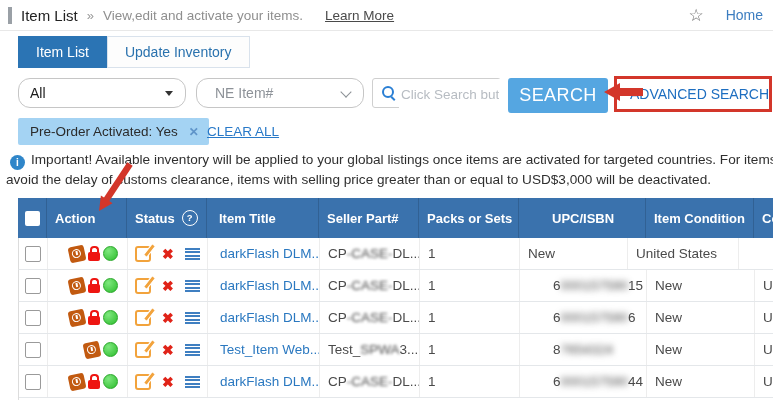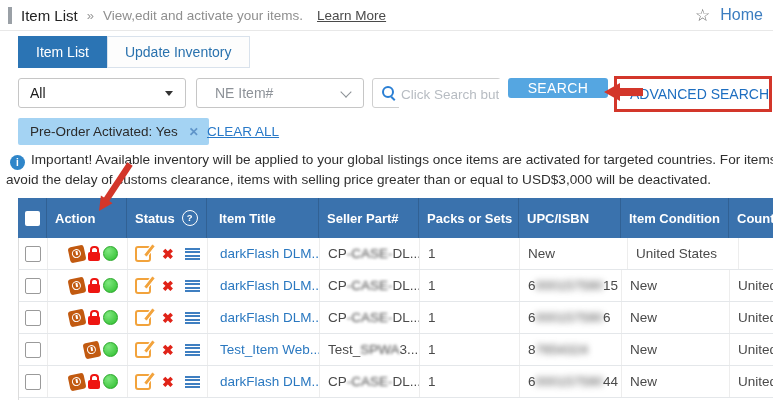--- a/index.html
+++ b/index.html
@@ -5,48 +5,48 @@
   html,body{margin:0;padding:0;background:#fff;}
   .app{position:relative;width:773px;height:400px;overflow:hidden;background:#fff;
        font-family:"Liberation Sans",sans-serif;color:#333;}
   
   .topbar{position:absolute;top:0;left:0;right:0;height:31px;display:flex;align-items:center;
           border-bottom:1px solid #e8e8e8;background:#fff;padding-left:8px;box-sizing:border-box;}
   .accent{width:4px;height:17px;background:#9aa0a6;margin-right:9px;}
   .ptitle{font-size:15px;color:#222;}
   .bsep{color:#9a9a9a;margin:0 9px;font-size:13px;}
   .subtitle{color:#8f8f8f;font-size:13.5px;}
-  .learn{color:#4a4a4a;font-size:13.5px;text-decoration:underline;margin-left:14px;cursor:pointer;}
+  .learn{color:#4a4a4a;font-size:13.5px;text-decoration:underline;margin-left:22px;cursor:pointer;}
   .star{margin-left:auto;font-size:17px;color:#6d6d6d;cursor:pointer;}
-  .home{color:#3c7dc0;font-size:16px;margin-left:10px;margin-right:10px;cursor:pointer;text-decoration:none;}
+  .home{color:#3c7dc0;font-size:14px;margin-left:22px;margin-right:10px;cursor:pointer;text-decoration:none;}
   
   .tabs{position:absolute;top:36px;left:18px;display:flex;}
   .tab{font-size:14px;padding:7px 17px;cursor:pointer;color:#2a72ae;background:#fdfdfd;
        border:1px solid #d9e2ec;}
   .tab.active{background:#2b74b4;color:#fff;border:1px solid #2b74b4;}
   
   .filters{position:absolute;top:78px;left:0;right:0;height:34px;}
-  .selectbox{position:absolute;height:30px;box-sizing:border-box;border:1px solid #c6c6c6;border-radius:3px;
+  .selectbox{position:absolute;height:30px;box-sizing:border-box;border:1px solid #c6c6c6;border-radius:12px;
              background:#fff;font-size:14px;line-height:28px;padding-left:11px;cursor:pointer;}
   .sel-all{left:18px;width:168px;color:#1a1a1a;}
   .sel-field{left:196px;width:168px;color:#8d9298;padding-left:18px;}
   .caret-down{position:absolute;right:12px;top:12px;width:0;height:0;border-left:4.5px solid transparent;
               border-right:4.5px solid transparent;border-top:5.5px solid #333;}
   .chev{position:absolute;right:13px;top:9px;width:7px;height:7px;border-right:1.7px solid #8b9096;
         border-bottom:1.7px solid #8b9096;transform:rotate(45deg);}
   .searchwrap{position:absolute;left:372px;width:129px;height:30px;box-sizing:border-box;
               border:1px solid #cfcfcf;border-radius:3px;background:#fff;}
   .mag{position:absolute;left:9px;top:7px;width:8px;height:8px;border:2px solid #2a7fd4;border-radius:50%;}
   .mag::after{content:'';position:absolute;left:8px;top:8px;width:2px;height:5px;background:#2a7fd4;
               transform:rotate(-45deg);}
   .searchwrap input{position:absolute;left:26px;top:0;width:98px;height:28px;border:none;outline:none;
                     font-family:"Liberation Sans",sans-serif;font-size:13.5px;color:#444;}
   .searchwrap input::placeholder{color:#b7bcc2;}
-  .searchbtn{position:absolute;left:508px;top:0;width:100px;height:20px;background:#55a6e1;color:#fff;
-             border:none;border-radius:3px;font-family:"Liberation Sans",sans-serif;font-size:14px;
+  .searchbtn{position:absolute;left:508px;top:0;width:100px;height:35px;background:#55a6e1;color:#fff;
+             border:none;border-radius:3px;font-family:"Liberation Sans",sans-serif;font-size:18px;
              letter-spacing:.4px;cursor:pointer;}
   .advanced{position:absolute;left:630px;top:8px;color:#1d6ec0;font-size:14px;cursor:pointer;white-space:nowrap;}
   
   .chip{position:absolute;top:118px;left:18px;height:27px;background:#a4d3f3;border-radius:2px;
         display:flex;align-items:center;padding:0 10px 0 12px;font-size:13.5px;color:#2b2b2b;text-align:center;}
   .chip .x{margin-left:11px;color:#5f94c9;font-weight:bold;font-size:12px;cursor:pointer;}
   .clearall{position:absolute;top:124px;left:207px;color:#2879c8;font-size:13.5px;cursor:pointer;text-decoration:underline;}
   
   .info{position:absolute;left:10px;top:155px;width:15px;height:15px;border-radius:50%;background:#2f86c9;
         color:#fff;font-size:10px;font-weight:bold;text-align:center;line-height:15px;}
@@ -61,21 +61,21 @@
   .th.c0{justify-content:center;padding-left:0;}
   .th.c3{padding-left:12px;}
   .help{width:14px;height:14px;border:1.5px solid #fff;border-radius:50%;font-size:9.5px;line-height:14px;
         text-align:center;margin-left:7px;cursor:pointer;flex:none;box-sizing:content-box;}
   .hcb{width:15px;height:15px;background:#fff;border-radius:2px;cursor:pointer;}
   .tr{display:flex;height:31px;align-items:center;background:#fff;border-bottom:1px solid #e4e7ea;
       border-left:1px solid #dcdcdc;font-size:13.5px;color:#4a4a4a;}
   .td{box-sizing:border-box;height:100%;display:flex;align-items:center;border-right:1px solid #ededed;
       padding-left:8px;white-space:nowrap;overflow:hidden;}
   .c0{width:29px;flex:none;}.c1{width:80px;flex:none;}.c2{width:80px;flex:none;}.c3{width:112px;flex:none;}
-  .c4{width:100px;flex:none;}.c5{width:100px;flex:none;}.c6{width:102px;flex:none;}.c7{width:108px;flex:none;}
+  .c4{width:100px;flex:none;}.c5{width:100px;flex:none;}.c6{width:102px;flex:none;margin-left:25px;}.c7{width:108px;flex:none;}
   .c8{width:111px;flex:none;}
   .td.c0{justify-content:center;padding-left:0;}
   .td.c1{justify-content:flex-end;padding-right:9px;gap:3px;}
   .td.c2{gap:11px;padding-left:7px;}
   .td.c3{padding-left:12px;}
   .cb{width:14px;height:14px;border:1.5px solid #9a9a9a;background:#fff;border-radius:2px;cursor:pointer;}
   .link{color:#2a78c0;cursor:pointer;text-decoration:none;}
   .blur{filter:blur(3px);}
   .blur-light{filter:blur(1.4px);}
   .tail{position:absolute;left:18px;top:392px;height:8px;width:0;border-left:1px solid #dcdcdc;}

